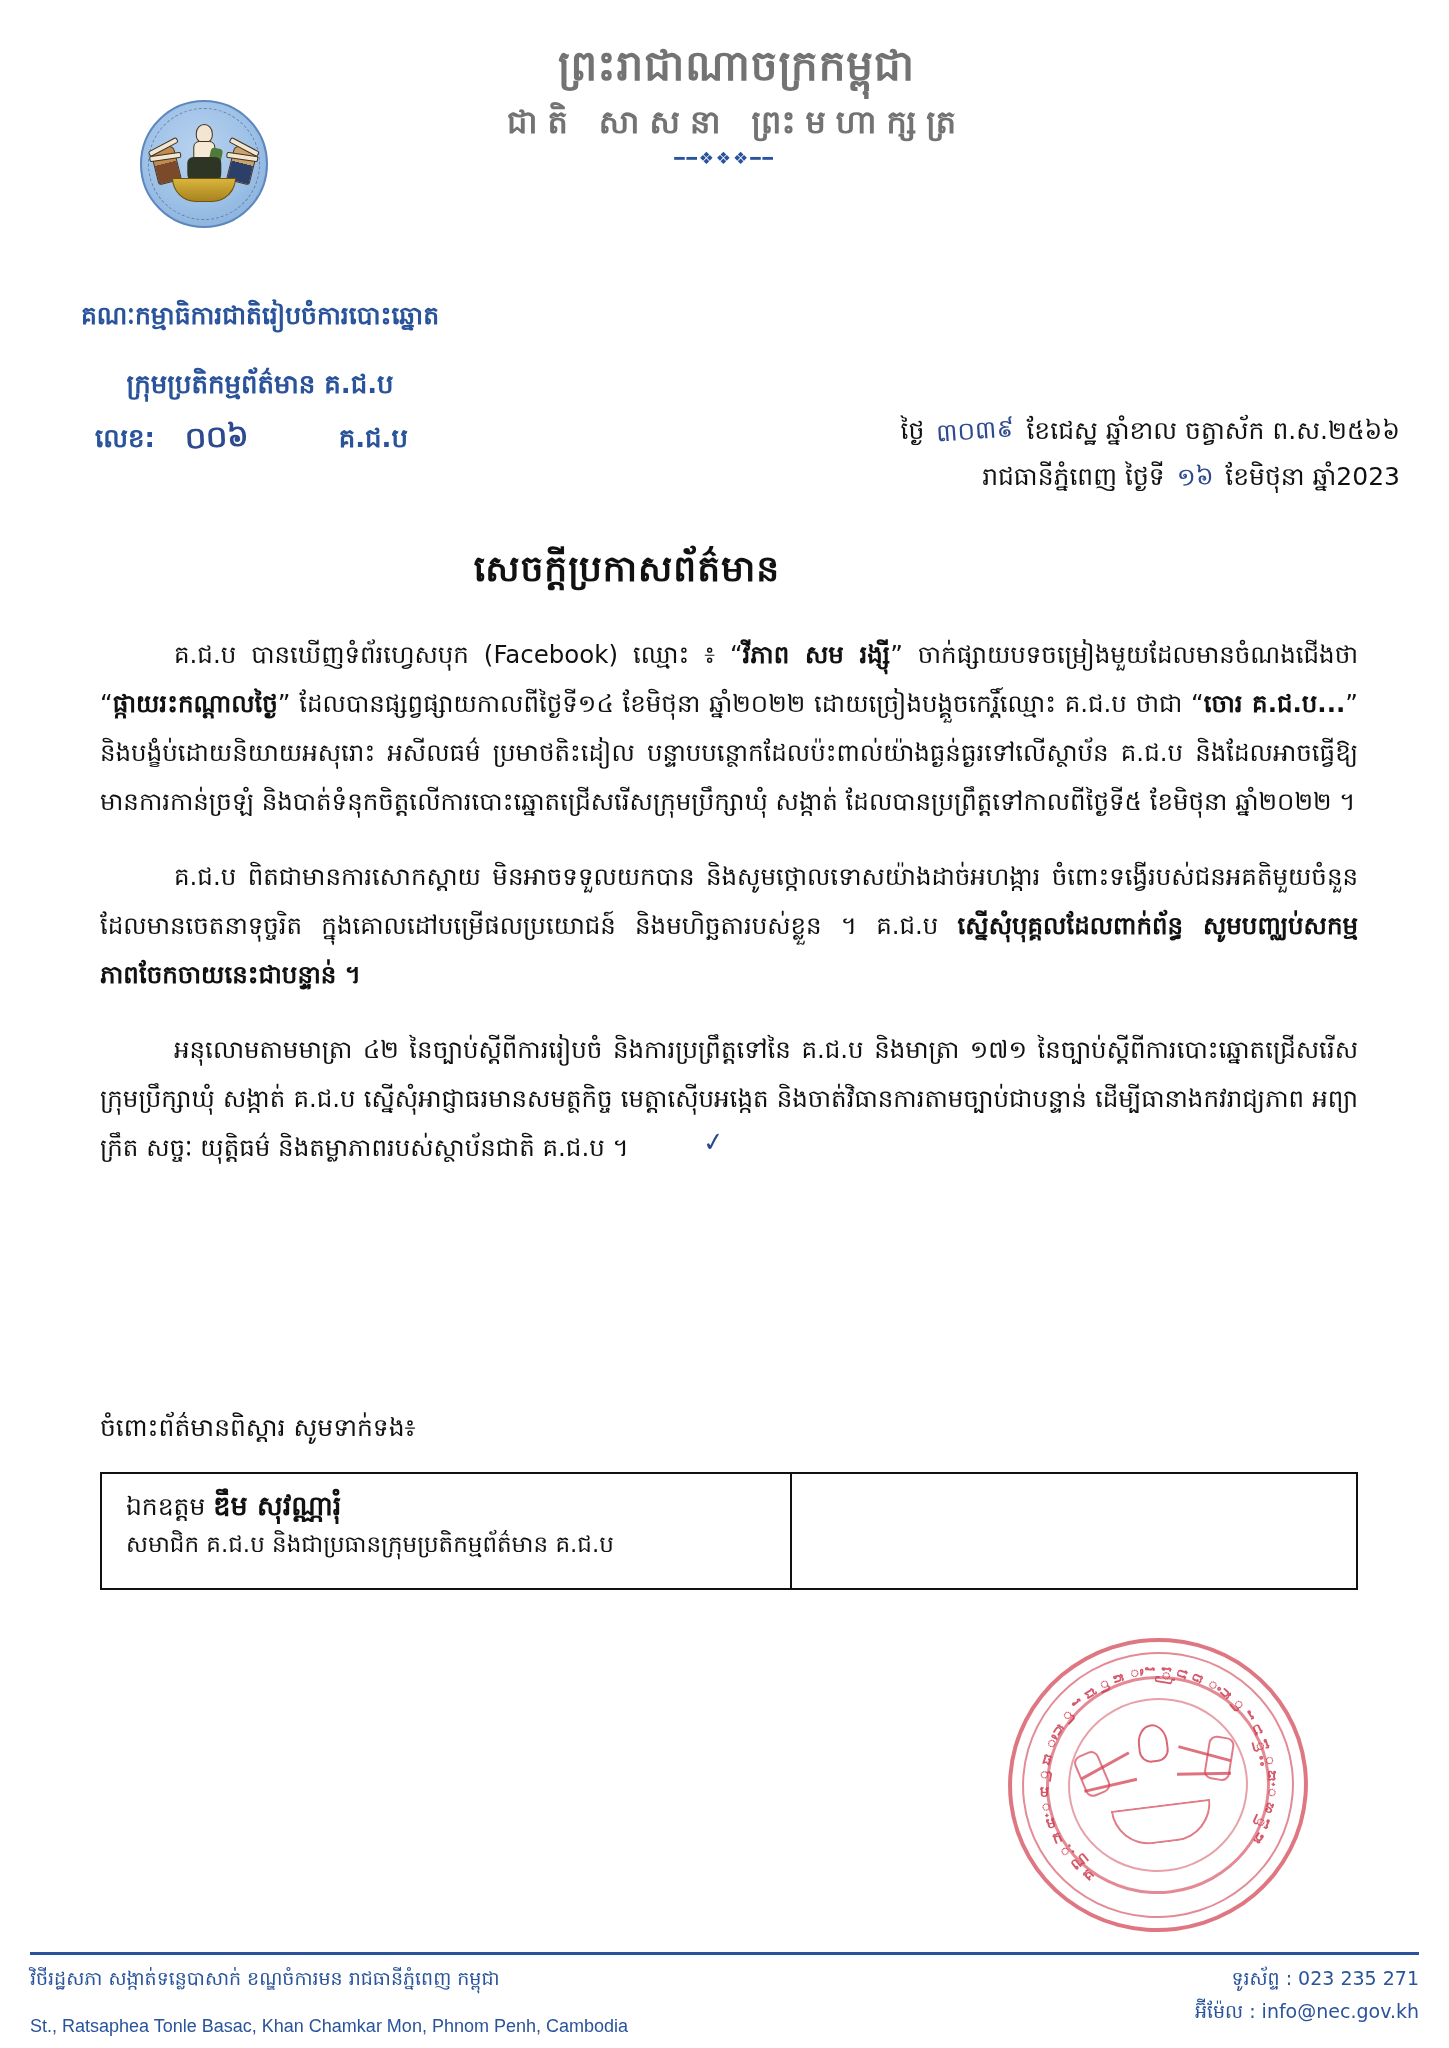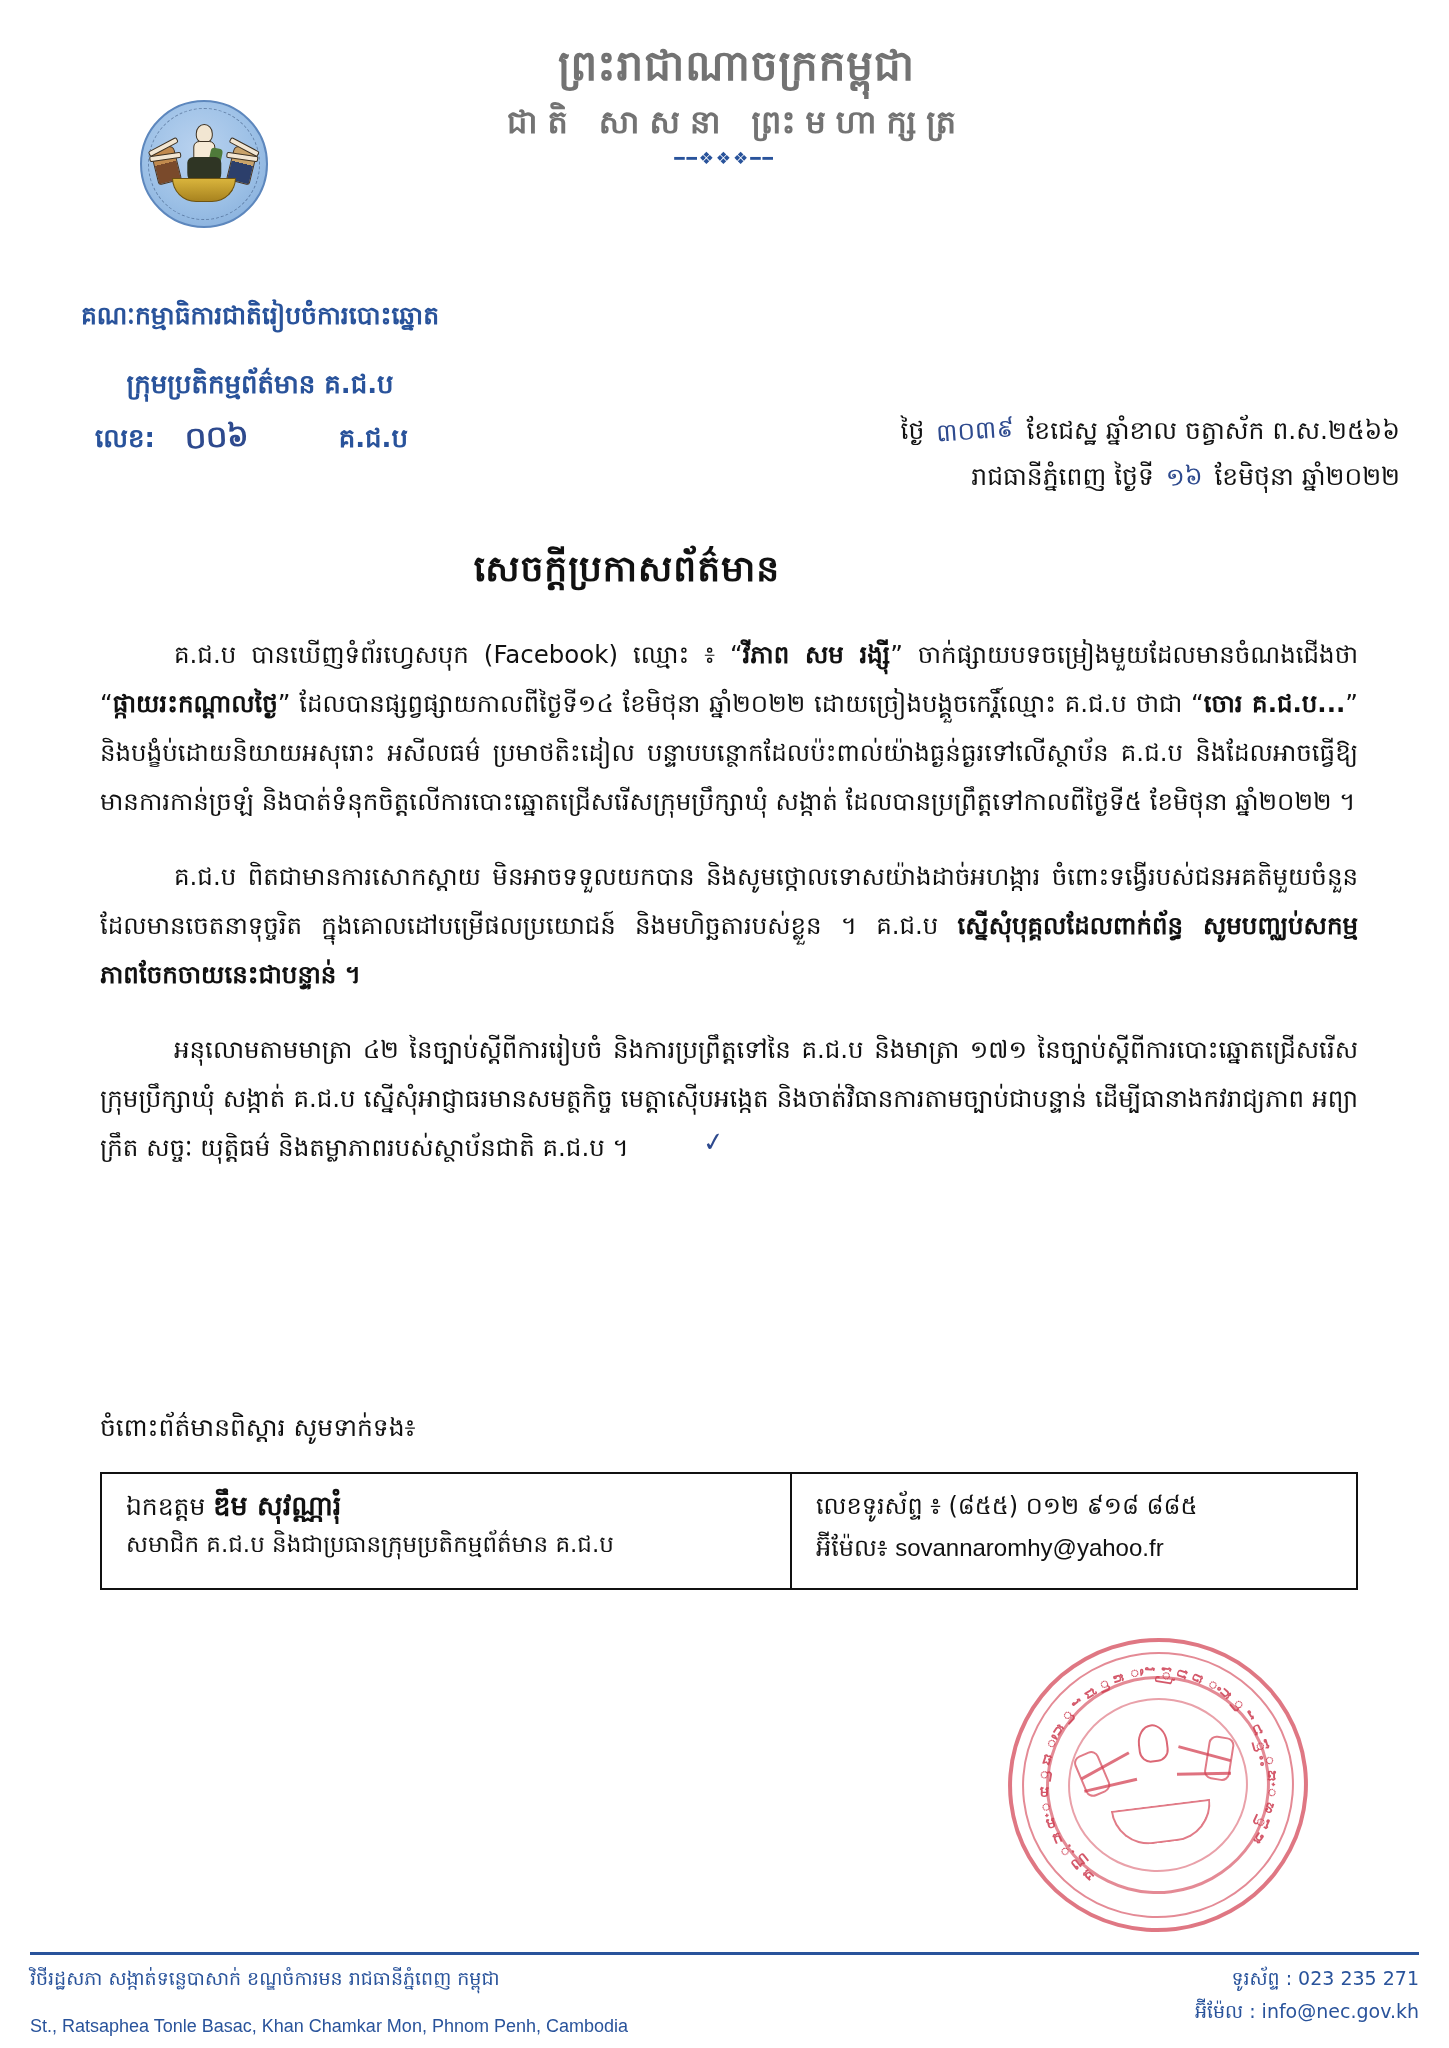--- a/index.html
+++ b/index.html
@@ -411,21 +411,21 @@
 
   <div class="date-block">
     <div class="row">
       <span>ថ្ងៃ</span>
       <span class="hw">៣០៣៩</span>
       <span>ខែជេស្ឋ ឆ្នាំខាល ចត្វាស័ក ព.ស.២៥៦៦</span>
     </div>
     <div class="row">
       <span>រាជធានីភ្នំពេញ ថ្ងៃទី</span>
       <span class="hw">១៦</span>
-      <span>ខែមិថុនា ឆ្នាំ២០២២</span>
+      <span>ខែមិថុនា ឆ្នាំ2023</span>
     </div>
   </div>
 
   <div class="doc-title">សេចក្តីប្រកាសព័ត៌មាន</div>
 
   <div class="body-text">
     <p><span>គ.ជ.ប បានឃើញទំព័រហ្វេសបុក (Facebook) ឈ្មោះ ៖ “</span><span class="quoted">វីភាព សម រង្ស៊ី</span><span>” ចាក់ផ្សាយបទចម្រៀងមួយដែលមានចំណងជើងថា “</span><span class="quoted">ផ្កាយរះកណ្តាលថ្ងៃ</span><span>” ដែលបានផ្សព្វផ្សាយកាលពីថ្ងៃទី១៤ ខែមិថុនា ឆ្នាំ២០២២ ដោយច្រៀងបង្គួចកេរ្តិ៍ឈ្មោះ គ.ជ.ប ថាជា “</span><span class="quoted">ចោរ គ.ជ.ប...</span><span>” និងបង្ខំប់ដោយនិយាយអសុរោះ អសីលធម៌ ប្រមាថតិះដៀល បន្ទាបបន្ថោកដែលប៉ះពាល់យ៉ាងធ្ងន់ធ្ងរទៅលើស្ថាប័ន គ.ជ.ប និងដែលអាចធ្វើឱ្យមានការកាន់ច្រឡំ និងបាត់ទំនុកចិត្តលើការបោះឆ្នោតជ្រើសរើសក្រុមប្រឹក្សាឃុំ សង្កាត់ ដែលបានប្រព្រឹត្តទៅកាលពីថ្ងៃទី៥ ខែមិថុនា ឆ្នាំ២០២២ ។</span></p>
 
     <p><span>គ.ជ.ប ពិតជាមានការសោកស្តាយ មិនអាចទទួលយកបាន និងសូមថ្កោលទោសយ៉ាងដាច់អហង្ការ ចំពោះទង្វើរបស់ជនអគតិមួយចំនួនដែលមានចេតនាទុច្ចរិត ក្នុងគោលដៅបម្រើផលប្រយោជន៍ និងមហិច្ឆតារបស់ខ្លួន ។ គ.ជ.ប </span><b>ស្នើសុំបុគ្គលដែលពាក់ព័ន្ធ សូមបញ្ឈប់សកម្មភាពចែកចាយនេះជាបន្ទាន់ ។</b></p>
 
@@ -434,30 +434,20 @@
 
   <div class="regards">ចំពោះព័ត៌មានពិស្តារ សូមទាក់ទង៖</div>
 
   <div class="sig-table">
     <div class="sig-cell left">
       <div class="sig-name">
         <span>ឯកឧត្តម</span>
         <span class="bold">ឌឹម សុវណ្ណារុំ</span>
       </div>
       <div class="sig-role">សមាជិក គ.ជ.ប និងជាប្រធានក្រុមប្រតិកម្មព័ត៌មាន គ.ជ.ប</div>
-    </div>
-    <div class="sig-cell right">
-      <div class="sig-line">
-        <span>លេខទូរស័ព្ទ ៖</span>
-        <span>(៨៥៥) ០១២ ៩១៨ ៨៨៥</span>
-      </div>
-      <div class="sig-line">
-        <span>អ៊ីម៉ែល៖</span>
-        <span class="lat">sovannaromhy@yahoo.fr</span>
-      </div>
     </div>
   </div>
 
   <div class="seal">
     <div class="inner">
       <div class="s-arm a1"></div>
       <div class="s-arm a2"></div>
       <div class="s-arm a3"></div>
       <div class="s-arm a4"></div>
       <div class="s-fig"></div>

